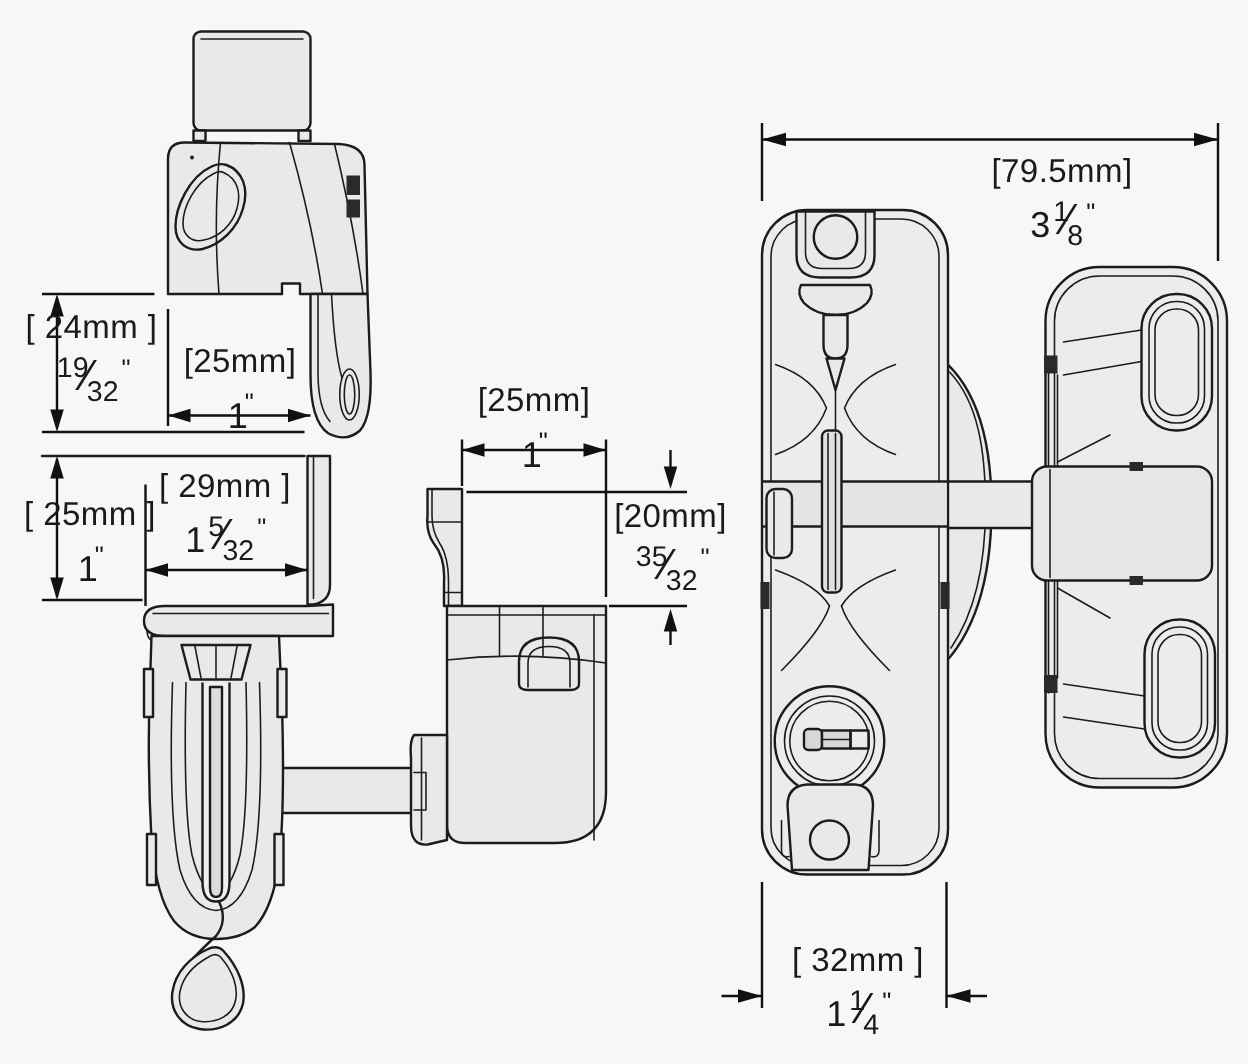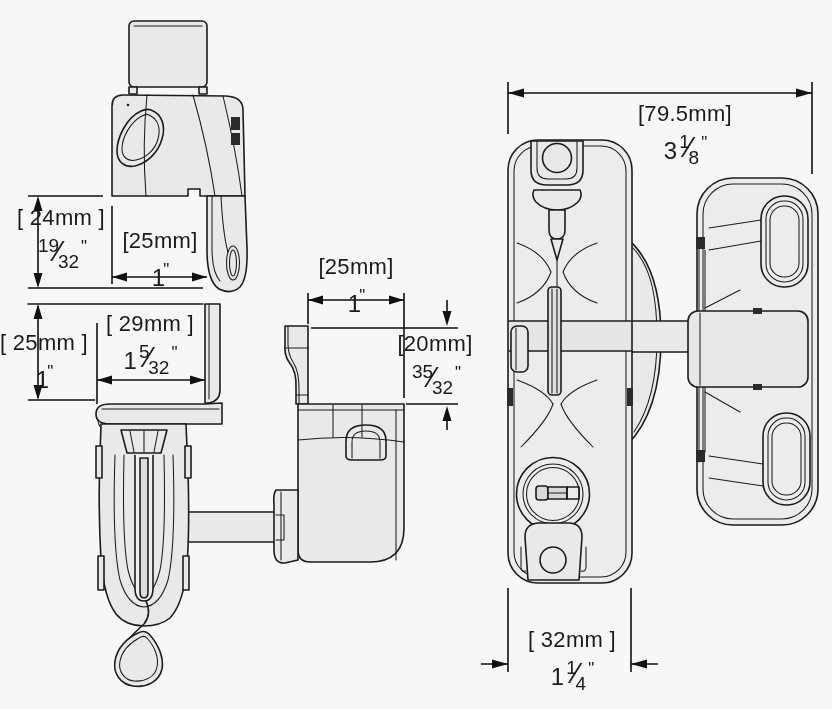--- a/index.html
+++ b/index.html
@@ -186,41 +186,41 @@
 <div class="dim-label" style="left:16px;top:206px;width:90px">
   <div class="metric">[ 24mm ]</div>
   <div class="imperial"><span class="fwhole"></span><span class="fnum">19</span><span class="fslash">⁄</span><span class="fden">32</span><span class="finch">"</span></div>
 </div>
 
 <div class="dim-label" style="left:117px;top:229px;width:86px">
   <div class="metric">[25mm]</div>
   <div class="imperial"><span class="fwhole">1</span><span class="fnum"></span><span class="fslash"></span><span class="fden"></span><span class="finch">"</span></div>
 </div>
 
-<div class="dim-label" style="left:0;top:331px;width:88px">
+<div class="dim-label" style="left:16px;top:331px;width:88px">
   <div class="metric">[ 25mm ]</div>
   <div class="imperial"><span class="fwhole">1</span><span class="fnum"></span><span class="fslash"></span><span class="fden"></span><span class="finch">"</span></div>
 </div>
 
 <div class="dim-label" style="left:104px;top:312px;width:92px">
   <div class="metric">[ 29mm ]</div>
   <div class="imperial"><span class="fwhole">1</span><span class="fnum">5</span><span class="fslash">⁄</span><span class="fden">32</span><span class="finch">"</span></div>
 </div>
 
 <div class="dim-label" style="left:312px;top:255px;width:88px">
   <div class="metric">[25mm]</div>
   <div class="imperial"><span class="fwhole">1</span><span class="fnum"></span><span class="fslash"></span><span class="fden"></span><span class="finch">"</span></div>
 </div>
 
-<div class="dim-label" style="left:388px;top:332px;width:94px">
+<div class="dim-label" style="left:400px;top:332px;width:94px">
   <div class="metric">[20mm]</div>
   <div class="imperial"><span class="fwhole"></span><span class="fnum">35</span><span class="fslash">⁄</span><span class="fden">32</span><span class="finch">"</span></div>
 </div>
 
-<div class="dim-label" style="left:633px;top:102px;width:104px">
+<div class="dim-label" style="left:656px;top:102px;width:104px">
   <div class="metric">[79.5mm]</div>
   <div class="imperial"><span class="fwhole">3</span><span class="fnum">1</span><span class="fslash">⁄</span><span class="fden">8</span><span class="finch">"</span></div>
 </div>
 
 <div class="dim-label" style="left:526px;top:628px;width:92px">
   <div class="metric">[ 32mm ]</div>
   <div class="imperial"><span class="fwhole">1</span><span class="fnum">1</span><span class="fslash">⁄</span><span class="fden">4</span><span class="finch">"</span></div>
 </div>
 
 </div>

